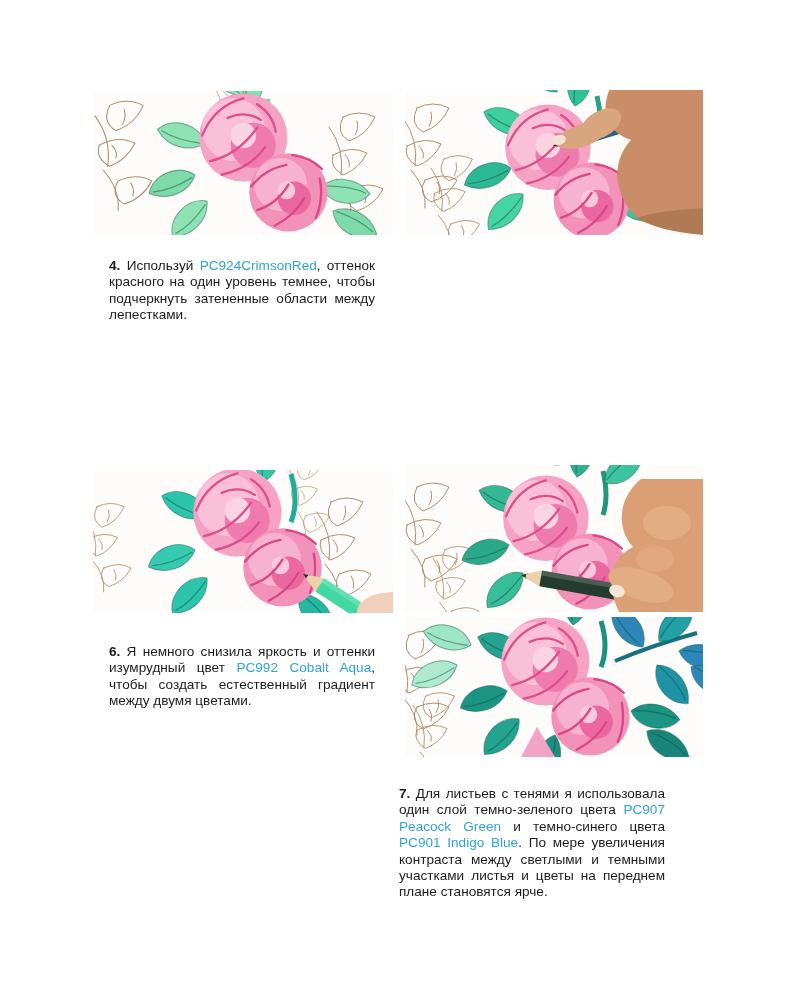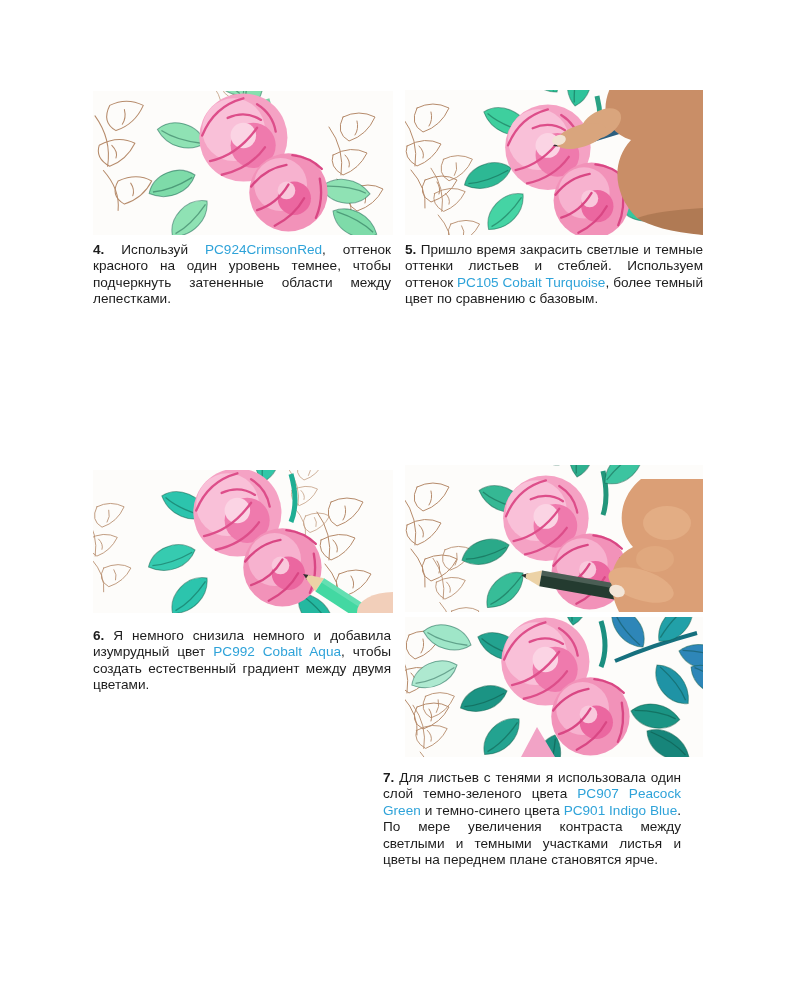--- a/index.html
+++ b/index.html
@@ -5,21 +5,21 @@
   html,body{margin:0;padding:0;background:#ffffff;}
   .page{
     position:relative;width:800px;height:1000px;background:#ffffff;
     font-family:"Liberation Sans",sans-serif;overflow:hidden;
   }
   .fig{position:absolute;display:block;}
   .text-block{
     position:absolute;width:298px;color:#1c1c1c;
     font-size:13.6px;line-height:16.4px;text-align:justify;
   }
-  .text-block p{margin:0;}
+  .text-block p{margin:16px;}
   .seg-num{font-weight:700;}
   .seg-code{color:var(--accent,#2fa3d9);}
 </style>
 </head>
 <body>
 
 <div class="page">
 
   <svg width="0" height="0" style="position:absolute" aria-hidden="true">
     <defs>
@@ -89,21 +89,20 @@
     <ellipse cx="196" cy="34" rx="22" ry="13" transform="rotate(-30 196 34)" fill="#d9a57d"></ellipse>
     <ellipse cx="176" cy="46" rx="26" ry="11" transform="rotate(-17 176 46)" fill="#d9a57d"></ellipse>
     <ellipse cx="154" cy="50" rx="7" ry="5" transform="rotate(-17 154 50)" fill="#f1e3d4"></ellipse>
   </svg>
 
   <div class="text-block" style="left:93px;top:242px">
     <p><span class="seg-num">4. </span><span class="seg-text">Используй </span><span class="seg-code">PC924CrimsonRed</span><span class="seg-text">, оттенок красного на один уровень темнее, чтобы подчеркнуть затененные области между лепестками.</span></p>
   </div>
 
   <div class="text-block" style="left:405px;top:242px">
-    <p><span class="seg-num">5. </span><span class="seg-text">Пришло время закрасить светлые и темные оттенки листьев и стеблей. Используем оттенок </span><span class="seg-code">PC105 Cobalt Turquoise</span><span class="seg-text">, более темный цвет по сравнению с базовым.</span></p>
   </div>
 
   <svg class="fig" style="left:93px;top:470px" width="300" height="143" viewBox="0 0 300 143" preserveAspectRatio="none" role="img" aria-label="Розы с бирюзовыми листьями и мятно-зеленым карандашом">
     <rect width="300" height="143" fill="#fdfcfa"></rect>
     <use href="#sketch" transform="translate(224,24)" stroke="#b68b6b"></use>
     <use href="#sketch" transform="translate(196,-14) scale(0.75)" stroke="#c09a7c"></use>
     <use href="#sketch" transform="translate(-8,30) scale(0.85)" stroke="#b68b6b"></use>
     <path d="M198,4 Q206,32 198,52" stroke="#1fae94" stroke-width="5" fill="none"></path>
     <use href="#leaf" transform="translate(114,46) rotate(-142)" fill="#2cc4ad"></use>
     <use href="#leaf" transform="translate(102,80) rotate(174)" fill="#36cbb0"></use>
@@ -130,21 +129,21 @@
     <use href="#roses" transform="translate(158,78) scale(0.95)"></use>
     <use href="#pencil" transform="translate(116,110) rotate(10)" color="#243b30"></use>
     <path d="M236,14 C214,32 210,62 228,82 C206,92 200,118 214,147 L298,147 L298,14 Z" fill="#db9f76"></path>
     <ellipse cx="262" cy="58" rx="24" ry="17" fill="#e3ad84"></ellipse>
     <ellipse cx="250" cy="94" rx="19" ry="13" fill="#e0a87e"></ellipse>
     <ellipse cx="236" cy="120" rx="34" ry="15" transform="rotate(18 236 120)" fill="#e3ad84"></ellipse>
     <ellipse cx="212" cy="126" rx="8" ry="6" transform="rotate(18 212 126)" fill="#f3e6d8"></ellipse>
   </svg>
 
   <div class="text-block" style="left:93px;top:628px">
-    <p><span class="seg-num">6. </span><span class="seg-text">Я немного снизила немного и добавила изумрудный цвет </span><span class="seg-code">PC992 Cobalt Aqua</span><span class="seg-text">, чтобы создать естественный градиент между двумя цветами.</span></p>
+    <p><span class="seg-num">6. </span><span class="seg-text">Я немного снизила яркость и оттенки изумрудный цвет </span><span class="seg-code">PC992 Cobalt Aqua</span><span class="seg-text">, чтобы создать естественный градиент между двумя цветами.</span></p>
   </div>
 
   <svg class="fig" style="left:405px;top:617px" width="298" height="140" viewBox="0 0 298 140" preserveAspectRatio="none" role="img" aria-label="Готовый рисунок роз с темно-бирюзовыми и синими листьями">
     <rect width="298" height="140" fill="#fdfcfa"></rect>
     <use href="#sketch" transform="translate(-10,10)" stroke="#b68b6b"></use>
     <use href="#sketch" transform="translate(8,72) scale(0.9)" stroke="#b68b6b"></use>
     <use href="#leaf" transform="translate(66,28) rotate(-150)" fill="#9fe6c8"></use>
     <use href="#leaf" transform="translate(52,48) rotate(170)" fill="#aee9d0"></use>
     <path d="M196,4 Q204,30 196,50" stroke="#1b8f80" stroke-width="5" fill="none"></path>
     <path d="M210,44 Q248,28 292,16" stroke="#16707e" stroke-width="4" fill="none"></path>

